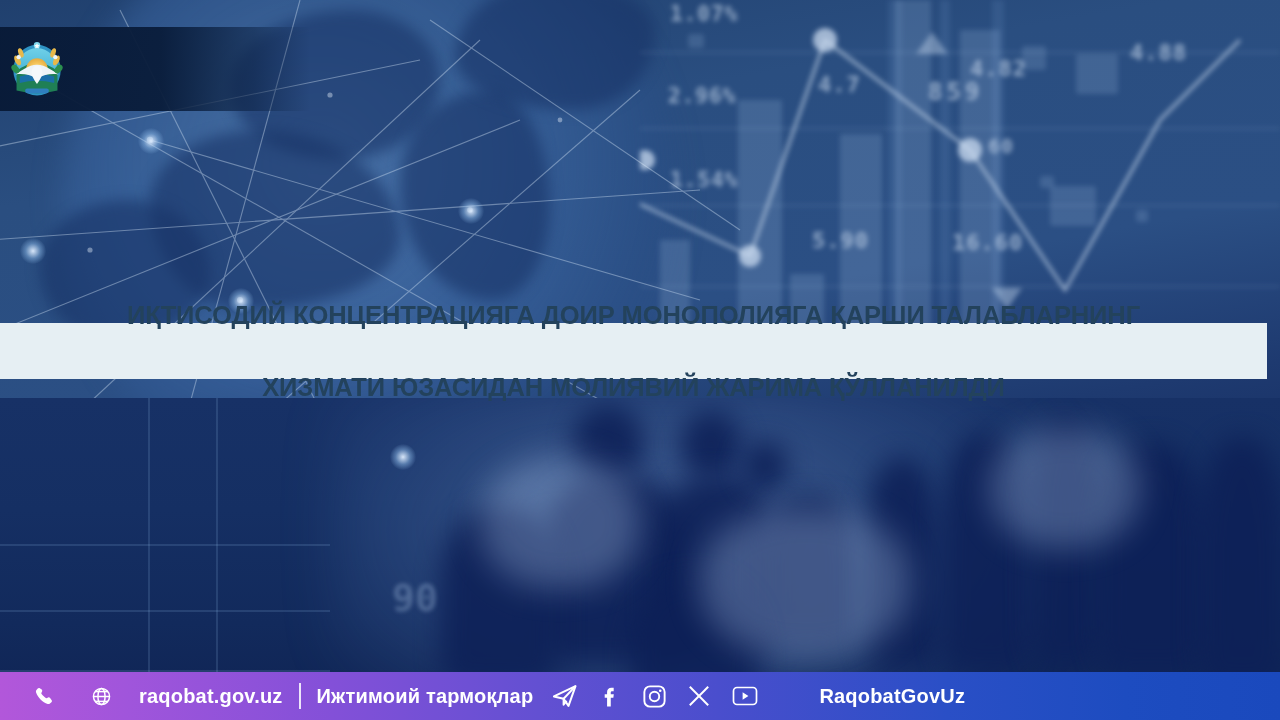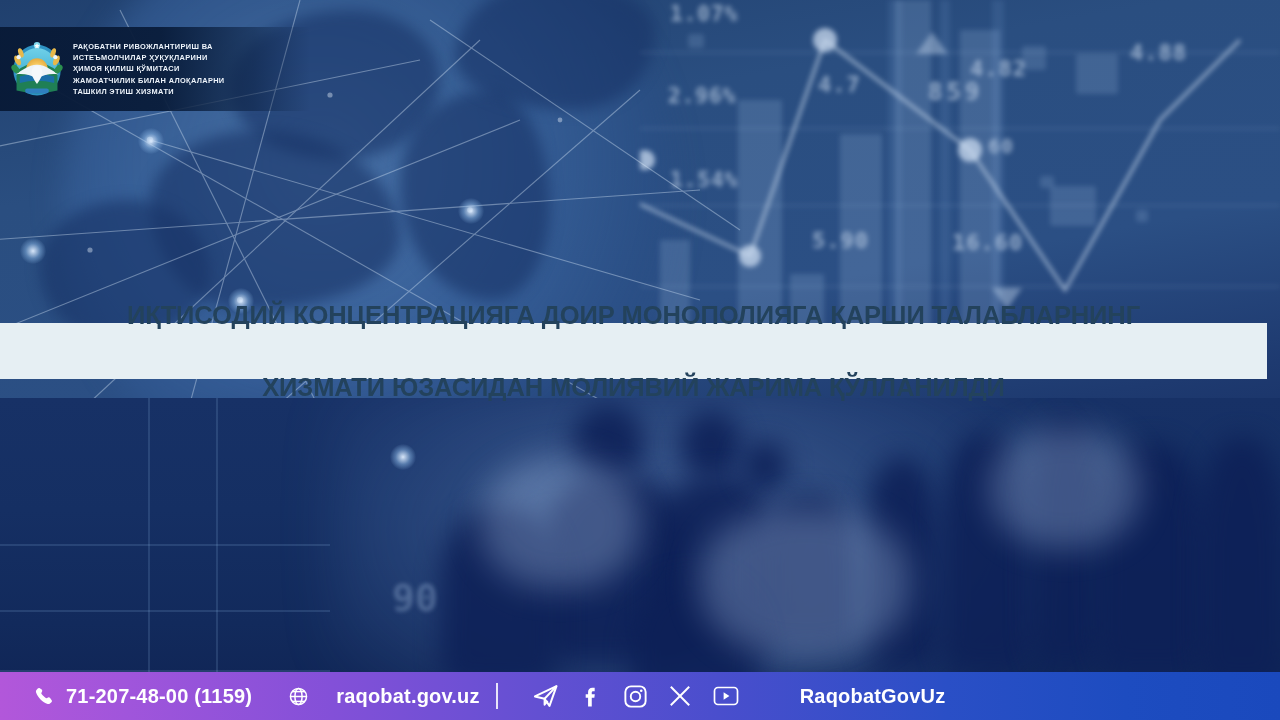--- a/index.html
+++ b/index.html
@@ -235,60 +235,53 @@
         </g>
         <g fill="#f2f6fa">
           <circle cx="16" cy="30" r="4"></circle>
             <circle cx="84" cy="30" r="4"></circle>
         </g>
         <circle cx="50" cy="8" r="6" fill="#7fd8ee"></circle>
         <path d="M50 4 l1.6 3.4 3.6.4-2.7 2.5.8 3.6-3.3-1.9-3.3 1.9.8-3.6-2.7-2.5 3.6-.4z" fill="#ffffff"></path>
         <rect x="28" y="88" width="44" height="9" rx="4" fill="#2f7fbf"></rect>
       </svg>
     </div>
-    <div class="logo-text">
-      <div>РАҚОБАТНИ РИВОЖЛАНТИРИШ ВА</div>
-      <div>ИСТЕЪМОЛЧИЛАР ҲУҚУҚЛАРИНИ</div>
-      <div>ҲИМОЯ ҚИЛИШ ҚЎМИТАСИ</div>
-      <div>ЖАМОАТЧИЛИК БИЛАН АЛОҚАЛАРНИ</div>
-      <div>ТАШКИЛ ЭТИШ ХИЗМАТИ</div>
-    </div>
   </div>
 
   <div class="headline">
     <div class="ln">ИҚТИСОДИЙ КОНЦЕНТРАЦИЯГА ДОИР МОНОПОЛИЯГА ҚАРШИ ТАЛАБЛАРНИНГ</div>
     <div class="ln">ХИЗМАТИ ЮЗАСИДАН МОЛИЯВИЙ ЖАРИМА ҚЎЛЛАНИЛДИ</div>
   </div>
 
   <div class="footer">
 
     <div class="f-item" style="margin-left:34px;">
       <span class="ico">
         <svg width="21" height="21" viewBox="0 0 24 24" fill="#ffffff">
           <path d="M6.6 2.6c-.7-.5-1.7-.4-2.3.3L2.8 4.6c-.6.7-.8 1.7-.5 2.6 1 2.9 2.8 5.7 5.2 8.1 2.4 2.4 5.2 4.2 8.1 5.2.9.3 1.9.1 2.6-.5l1.7-1.5c.7-.6.8-1.6.3-2.3l-2-2.7c-.5-.6-1.3-.8-2-.5l-2 .9c-.2.1-.5 0-.7-.1-1-.7-1.9-1.5-2.7-2.3-.8-.8-1.6-1.7-2.3-2.7-.1-.2-.2-.5-.1-.7l.9-2c.3-.7.1-1.5-.5-2z"></path>
         </svg>
       </span>
-      <span class="f-txt" style="margin-left:11px;">71-207-48-00  (1159)</span>
     </div>
 
     <div class="f-item" style="margin-left:36px;gap:16px;">
       <span class="ico">
         <svg width="21" height="21" viewBox="0 0 24 24" fill="none" stroke="#ffffff" stroke-width="1.7">
           <circle cx="12" cy="12" r="9.2"></circle>
           <ellipse cx="12" cy="12" rx="4.1" ry="9.2"></ellipse>
           <line x1="2.8" y1="12" x2="21.2" y2="12"></line>
           <line x1="4.6" y1="6.4" x2="19.4" y2="6.4"></line>
           <line x1="4.6" y1="17.6" x2="19.4" y2="17.6"></line>
         </svg>
       </span>
       <span class="f-txt" style="margin-left:11px;">raqobat.gov.uz</span>
     </div>
 
     <div class="f-sep"></div>
 
+    <span class="f-txt">Ижтимоий тармоқлар</span>
 
     <span class="ico soc">
       <svg width="28" height="28" viewBox="0 0 24 24" fill="none" stroke="#ffffff" stroke-width="1.7" stroke-linejoin="round">
         <path d="M2.5 12.4 21 3.5l-6 17-4.2-6.1z"></path>
           <path d="M10.8 14.4 21 3.5"></path>
           <path d="M10.8 14.4v5l2.6-3.2"></path>
       </svg>
     </span>
 
     <span class="ico soc">

